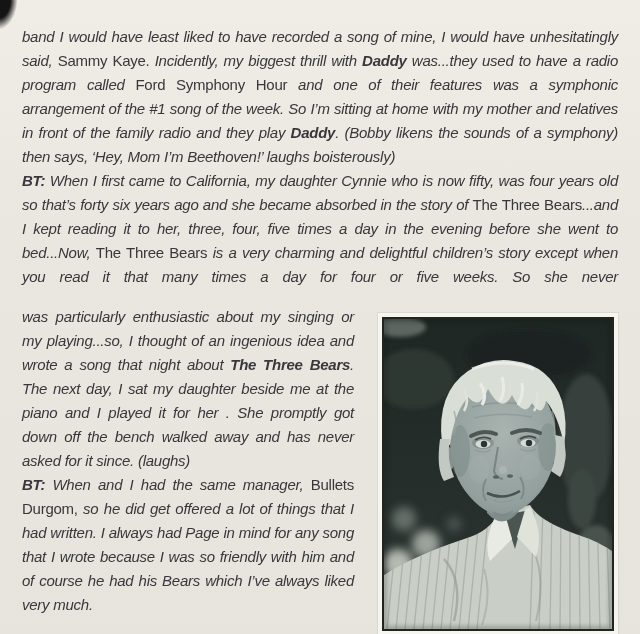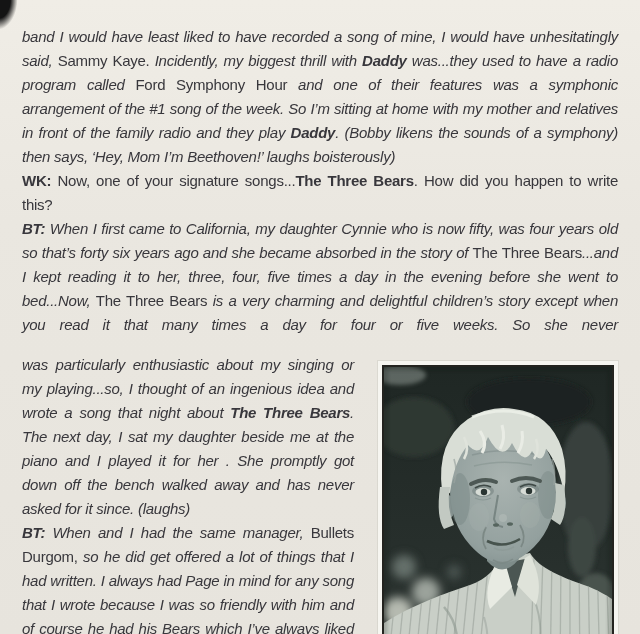--- a/index.html
+++ b/index.html
@@ -43,21 +43,20 @@
 </style>
 </head>
 <body>
 
 <div class="page">
 
   <div class="corner-artifact"></div>
 
   <div class="txt text-upper">
     <p><span class="s-i">band I would have least liked to have recorded a song of mine, I would have unhesitatingly said, </span><span class="s-r">Sammy Kaye. </span><span class="s-i">Incidently, my biggest thrill with </span><span class="s-bi">Daddy</span><span class="s-i"> was...they used to have a radio program called </span><span class="s-r">Ford Symphony Hour </span><span class="s-i">and one of their features was a symphonic arrangement of the #1 song of the week. So I’m sitting at home with my mother and relatives in front of the family radio and they play </span><span class="s-bi">Daddy</span><span class="s-i">. (Bobby likens the sounds of a symphony) then says, ‘Hey, Mom I’m Beethoven!’ laughs boisterously)</span></p>
-    <p><span class="s-b">WK: </span><span class="s-r">Now, one of your signature songs...</span><span class="s-b">The Three Bears</span><span class="s-r">. How did you happen to write this?</span></p>
     <p class="cont"><span class="s-bi">BT: </span><span class="s-i">When I first came to California, my daughter Cynnie who is now fifty, was four years old so that’s forty six years ago and she became absorbed in the story of </span><span class="s-r">The Three Bears</span><span class="s-i">...and I kept reading it to her, three, four, five times a day in the evening before she went to bed...Now, </span><span class="s-r">The Three Bears </span><span class="s-i">is a very charming and delightful children’s story except when you read it that many times a day for four or five weeks. So she never</span></p>
   </div>
 
   <div class="lower-row">
     <div class="txt text-lower">
       <p><span class="s-i">was particularly enthusiastic about my singing or my playing...so, I thought of an ingenious idea and wrote a song that night about </span><span class="s-bi">The Three Bears</span><span class="s-i">. The next day, I sat my daughter beside me at the piano and I played it for her . She promptly got down off the bench walked away and has never asked for it since. (laughs)</span></p>
       <p><span class="s-bi">BT: </span><span class="s-i">When and I had the same manager, </span><span class="s-r">Bullets Durgom, </span><span class="s-i">so he did get offered a lot of things that I had written. I always had Page in mind for any song that I wrote because I was so friendly with him and of course he had his Bears which I’ve always liked very much.</span></p>
     </div>
 
     <figure class="portrait-photo" role="img" aria-label="Black-and-white outdoor portrait of a smiling silver-haired man in an open-collar striped shirt, dark foliage behind him and a blurred crowd at lower left">

